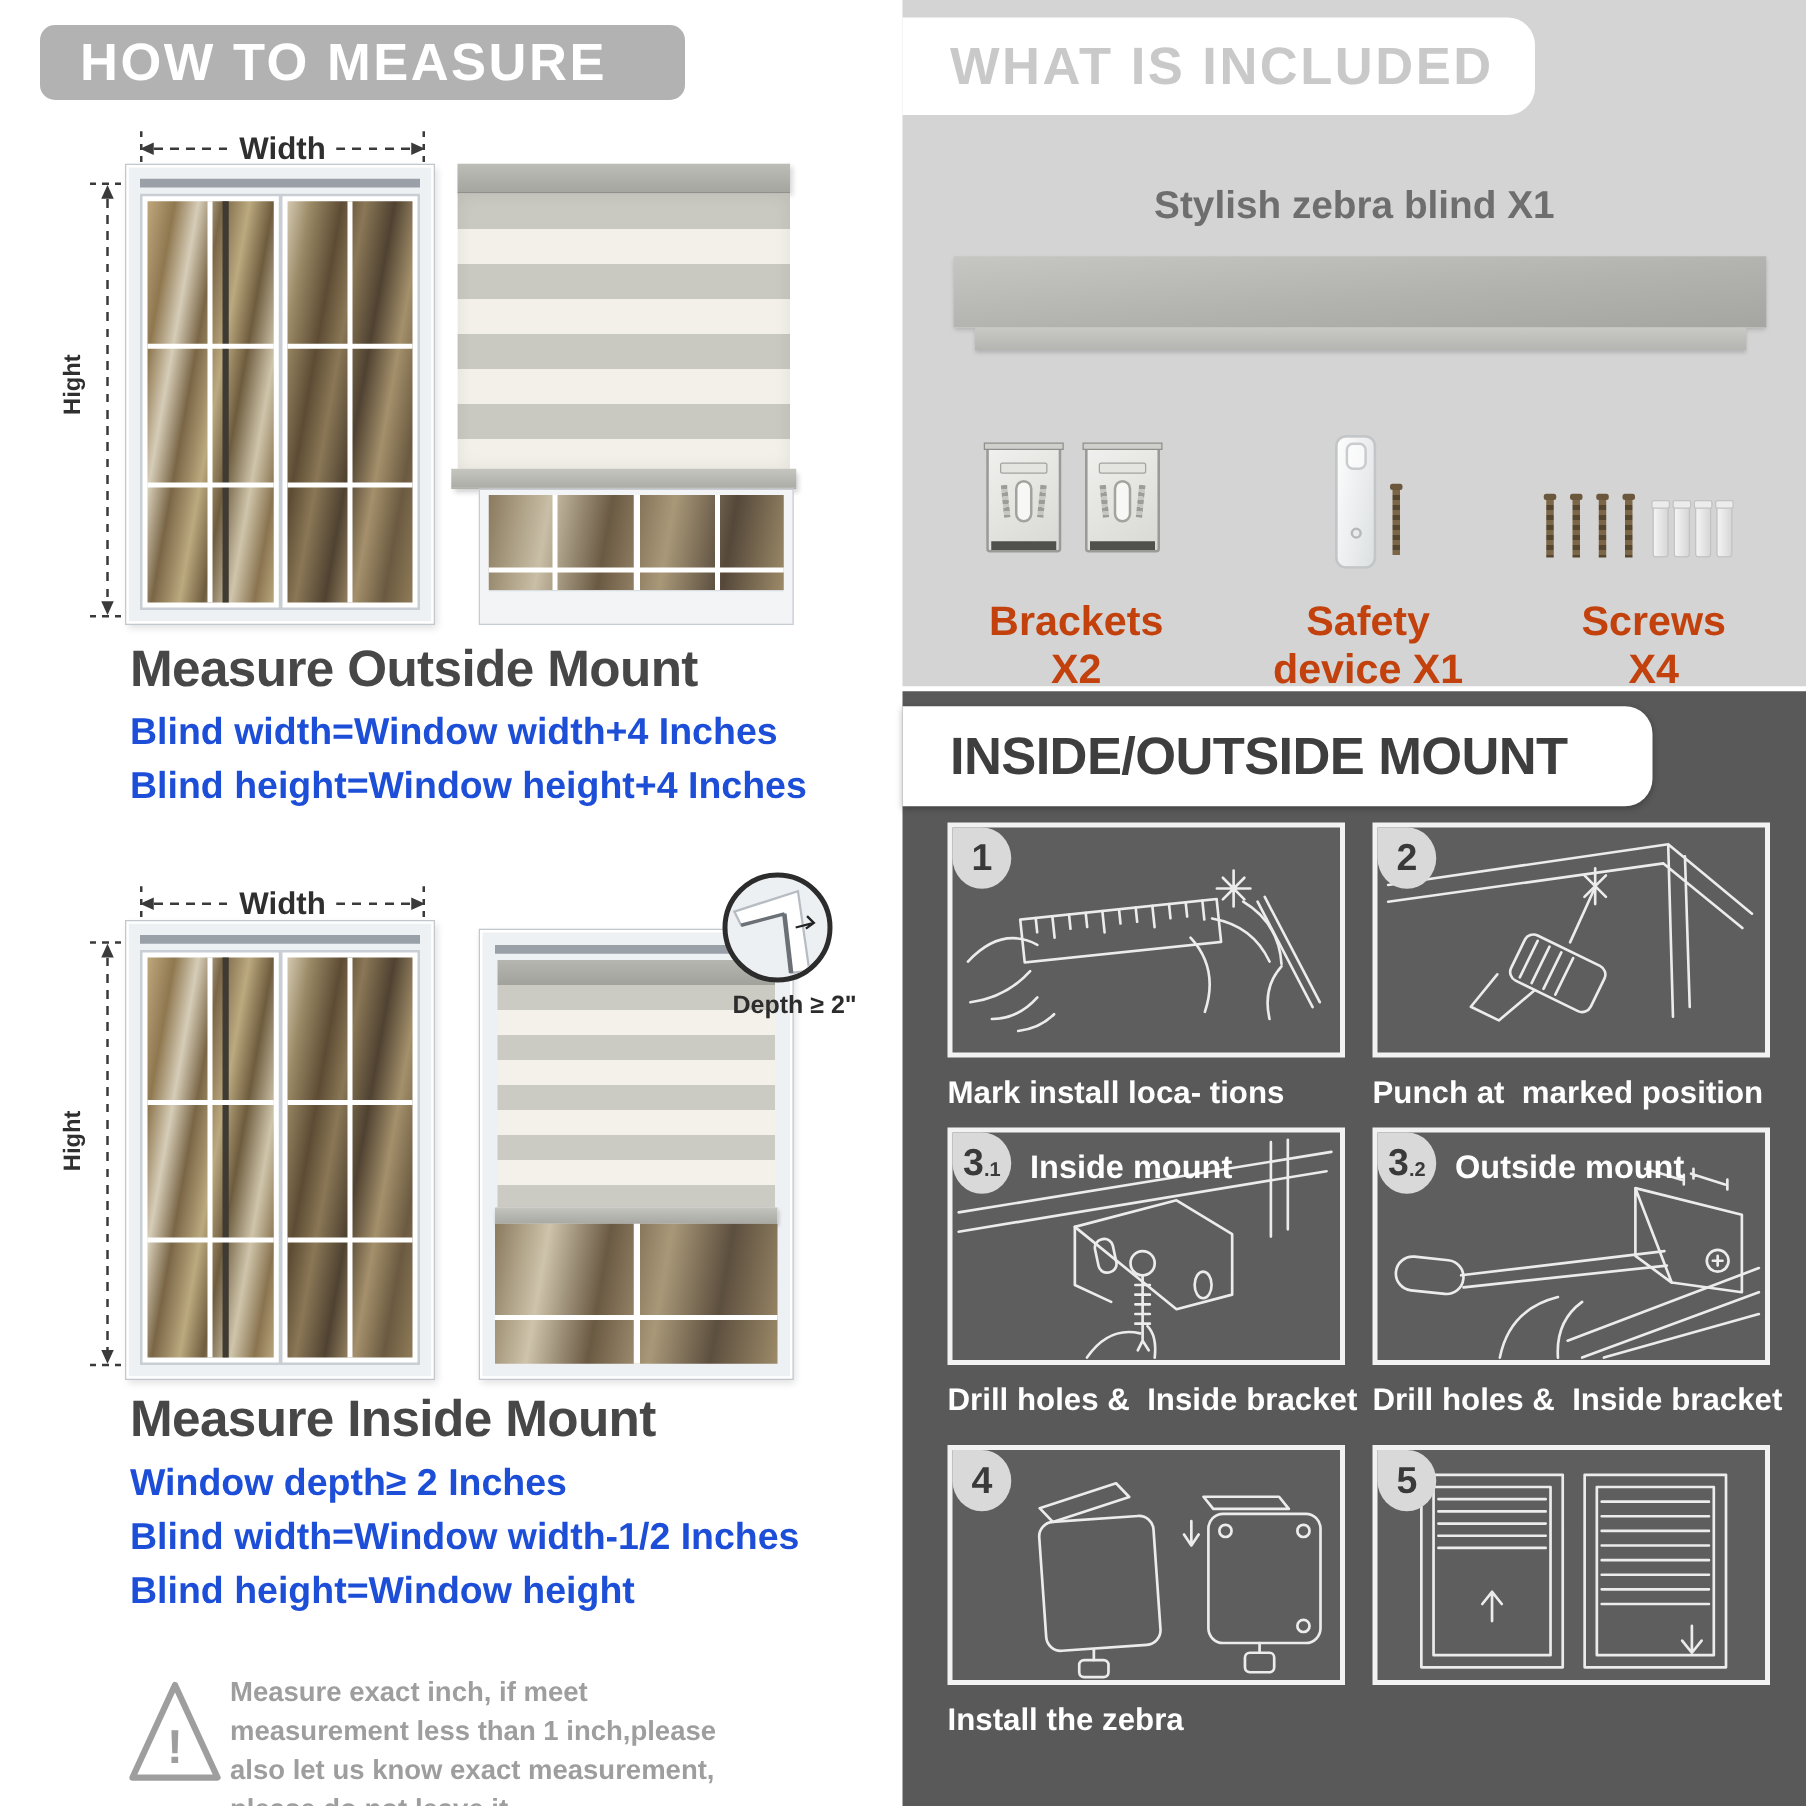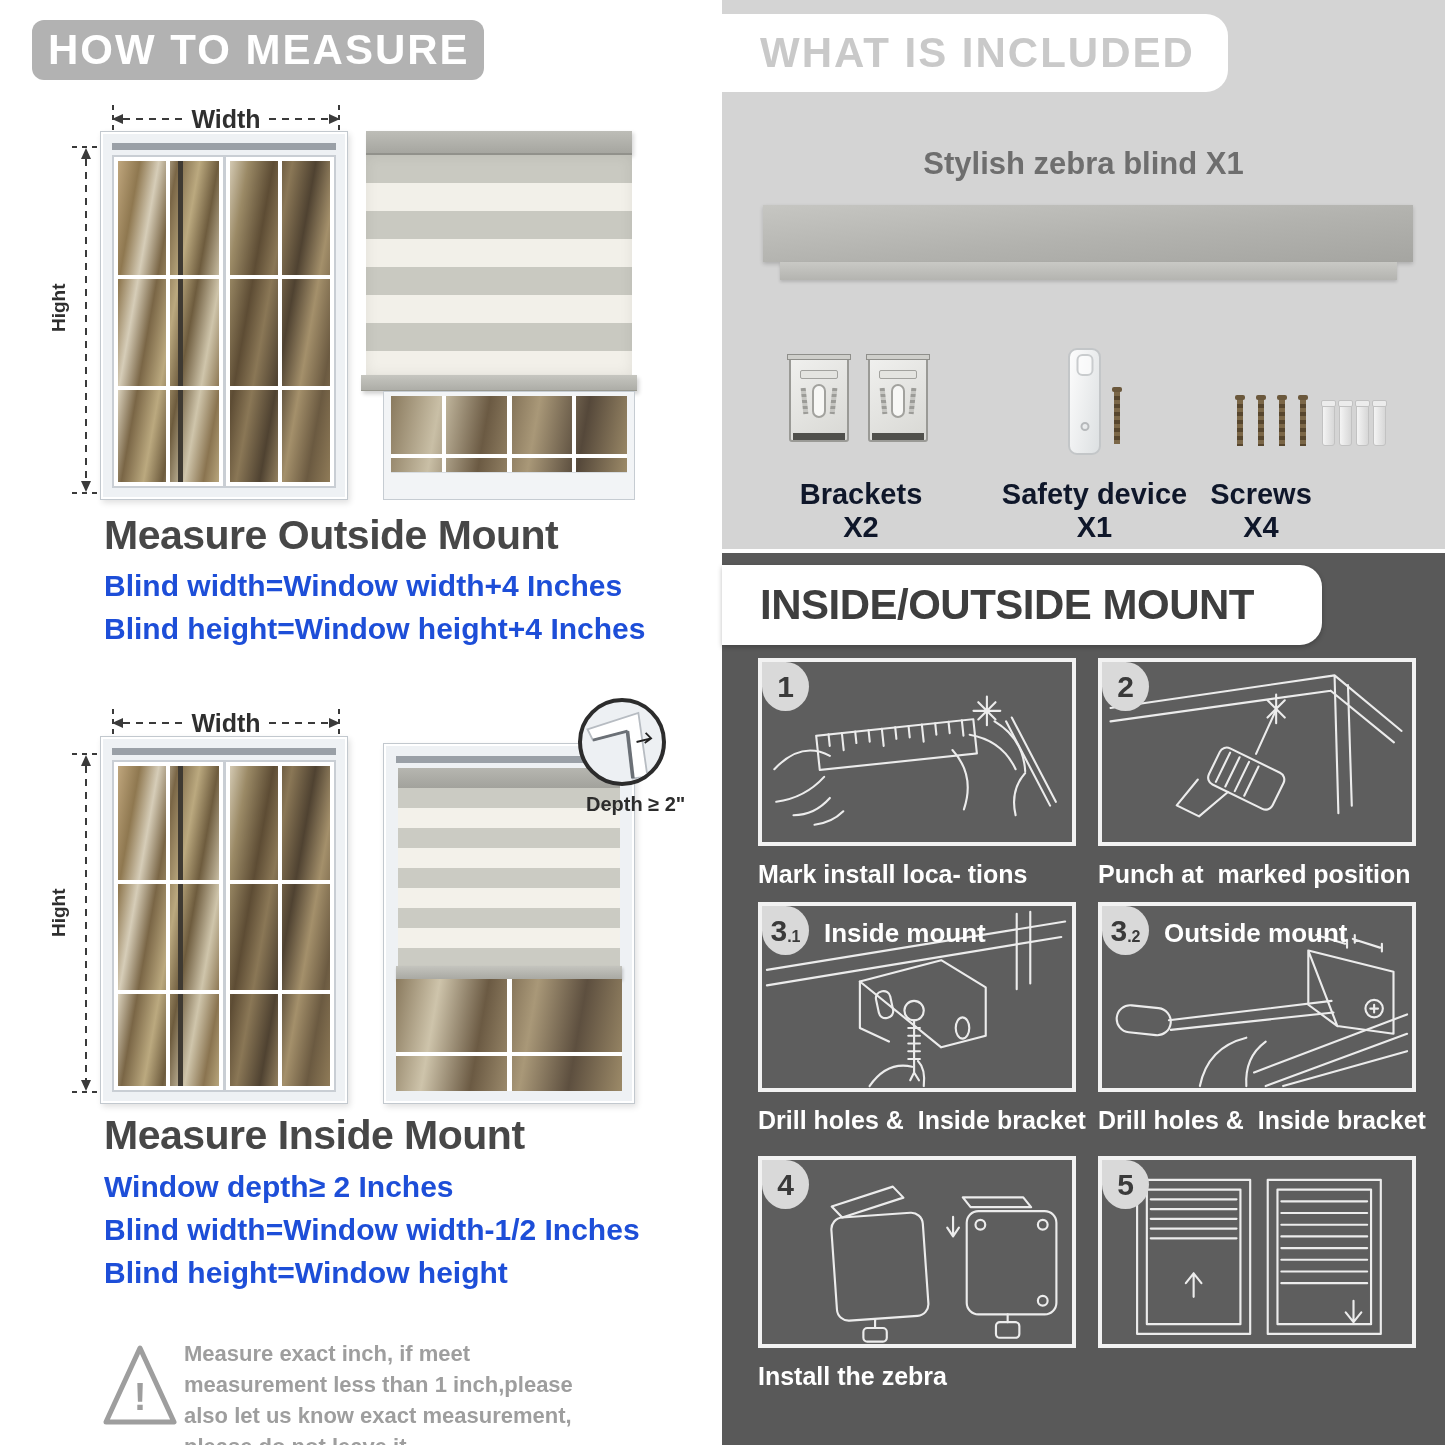--- a/index.html
+++ b/index.html
@@ -1,23 +1,23 @@
 <!DOCTYPE html>
 <html><head>
 <meta charset="utf-8">
 <style>
   * { box-sizing: border-box; margin: 0; padding: 0; }
   body { background: #fff; font-family: "Liberation Sans", sans-serif; }
   .canvas { position: relative; width: 1445px; height: 1445px; background: #fff; overflow: hidden; }
   .abs { position: absolute; }
 
   
-  .banner-gray { position: absolute; left: 32px; top: 20px; width: 452px; height: 60px;
+  .banner-gray { position: absolute; left: 32px; top: 20px; width: 516px; height: 60px;
     background: #b2b2b2; border-radius: 12px; display: flex; align-items: center;
-    padding-left: 16px; color: #fff; font-size: 42px; font-weight: bold; letter-spacing: 2px; }
+    padding-left: 32px; color: #fff; font-size: 42px; font-weight: bold; letter-spacing: 2px; }
   .section-heading { position: absolute; left: 104px; font-size: 41px; font-weight: bold;
     color: #474747; letter-spacing: -0.5px; }
   .formula-line { position: absolute; left: 104px; font-size: 30px; font-weight: bold; color: #1d4ed8; }
 
   
   .harrow { position: absolute; display: flex; align-items: center; height: 18px; }
   .tri { width: 0; height: 0; display: inline-block; }
   .tri-left  { border-top: 5px solid transparent; border-bottom: 5px solid transparent; border-right: 11px solid #3a3a3a; }
   .tri-right { border-top: 5px solid transparent; border-bottom: 5px solid transparent; border-left: 11px solid #3a3a3a; }
   .tri-up   { border-left: 5px solid transparent; border-right: 5px solid transparent; border-bottom: 11px solid #3a3a3a; }
@@ -129,21 +129,21 @@
     width: 9px; height: 9px; border: 2px solid #b6b9bb; border-radius: 50%; }
 
   .screw { position: absolute; width: 6px;
     background: repeating-linear-gradient(180deg,#7b6748 0 4px,#57462e 4px 8px); }
   .screw:before { content: ""; position: absolute; top: -5px; left: -2px; width: 10px; height: 5px;
     background: #6b583c; border-radius: 2px; }
   .anchor { position: absolute; width: 13px; background: linear-gradient(90deg,#f4f4f4,#d7d7d7);
     border: 1px solid #c2c2c2; border-radius: 3px; }
   .anchor:before { content: ""; position: absolute; top: -5px; left: -2px; right: -2px; height: 5px;
     background: #ececec; border: 1px solid #c2c2c2; border-radius: 2px; }
-  .item-label { position: absolute; top: 478px; text-align: center; font-size: 29px; font-weight: bold; color: #0f172a; }
+  .item-label { position: absolute; top: 478px; text-align: center; font-size: 33px; font-weight: bold; color: #c2410c; }
 
   .panel-dark { position: absolute; left: 722px; top: 553px; width: 723px; height: 892px; background: #595959; }
   .mount-banner { position: absolute; left: 722px; top: 565px; width: 600px; height: 80px; background: #fff;
     border-radius: 0 22px 22px 0; display: flex; align-items: center; padding-left: 38px;
     color: #3e3e3e; font-size: 42px; font-weight: bold; letter-spacing: -0.5px;
     box-shadow: 0 2px 5px rgba(0,0,0,.25); }
 
   .step-panel { position: absolute; width: 318px; border: 4px solid #f2f2f2; background: #5e5e5e; }
   .badge { position: absolute; top: 0; left: 0; width: 47px; height: 49px; background: #d9d9d9;
     border-radius: 0 50% 50% 50%; display: flex; align-items: center; justify-content: center;
@@ -308,21 +308,21 @@
   <div class="screw" style="left:1258px;top:400px;height:46px;"></div>
   <div class="screw" style="left:1279px;top:400px;height:46px;"></div>
   <div class="screw" style="left:1300px;top:400px;height:46px;"></div>
   <div class="anchor" style="left:1322px;top:404px;height:42px;"></div>
   <div class="anchor" style="left:1339px;top:404px;height:42px;"></div>
   <div class="anchor" style="left:1356px;top:404px;height:42px;"></div>
   <div class="anchor" style="left:1373px;top:404px;height:42px;"></div>
 
   <div class="item-label" style="left:786px;width:150px;">Brackets X2</div>
   <div class="item-label" style="left:992px;width:205px;">Safety device X1</div>
-  <div class="item-label" style="left:1196px;width:130px;">Screws X4</div>
+  <div class="item-label" style="left:1258px;width:130px;">Screws X4</div>
 
   <div class="panel-dark"></div>
 
   <div class="mount-banner">
     <span>INSIDE/OUTSIDE MOUNT</span>
   </div>
 
   <div class="step-panel" style="left:758px;top:658px;height:188px;">
     <svg class="art" viewBox="0 0 318 188">
       <g transform="rotate(-6 140 85)">

